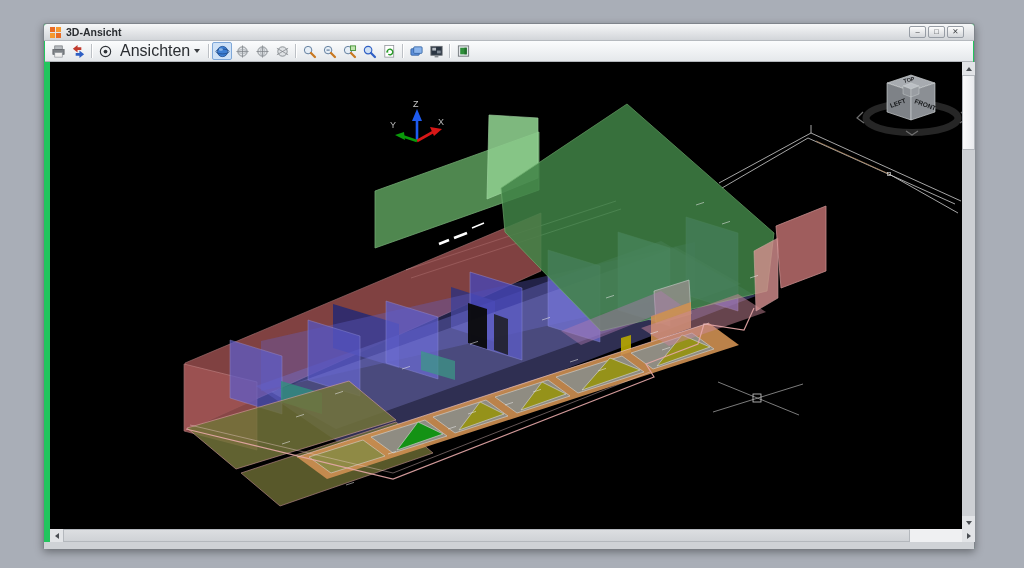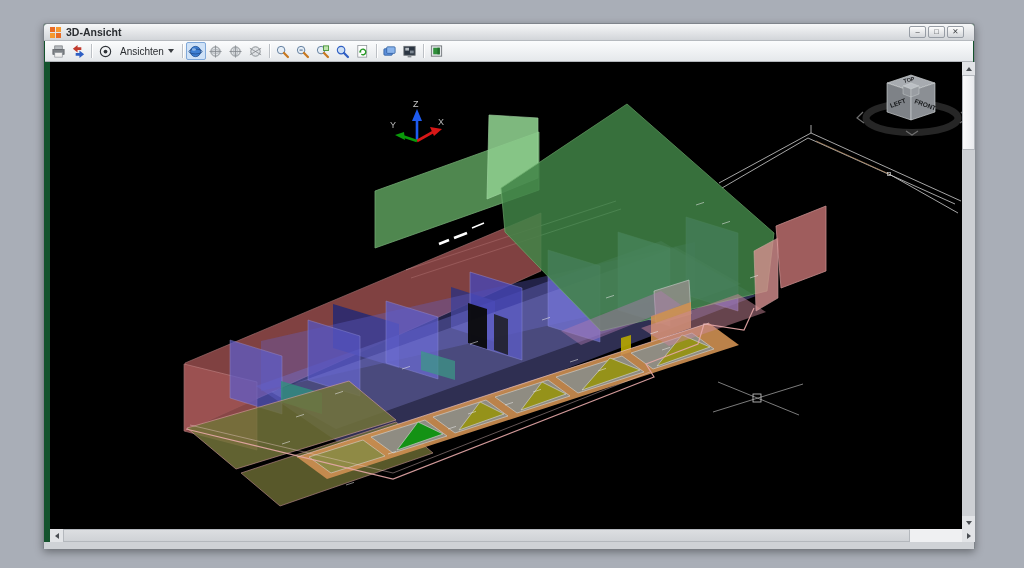--- a/index.html
+++ b/index.html
@@ -1,28 +1,28 @@
 <!DOCTYPE html>
 <html><head>
 <meta charset="utf-8">
 <style>
   html,body{margin:0;padding:0;}
   body{width:1024px;height:568px;background:#a9aeb7;font-family:"Liberation Sans",sans-serif;overflow:hidden;position:relative;}
-  .window{position:absolute;left:43px;top:23px;width:932px;height:526px;background:#14532d;border:1px solid #7f848b;border-radius:3px 3px 2px 2px;box-shadow:0 3px 9px rgba(0,0,0,.38);box-sizing:border-box;}
+  .window{position:absolute;left:43px;top:23px;width:932px;height:526px;background:#22c55e;border:1px solid #7f848b;border-radius:3px 3px 2px 2px;box-shadow:0 3px 9px rgba(0,0,0,.38);box-sizing:border-box;}
   .titlebar{position:absolute;left:0;top:0;width:100%;height:17px;background:linear-gradient(#f6f7f8,#d2d5d9);border-bottom:1px solid #b5b9be;border-radius:3px 3px 0 0;display:flex;align-items:center;padding:0 4px;box-sizing:border-box;}
   .applogo{width:11px;height:11px;display:grid;grid-template-columns:5px 5px;grid-template-rows:5px 5px;gap:1px;margin:0 5px 0 2px;}
   .applogo span{display:block;}
   .title{font-size:10.5px;font-weight:bold;color:#2a2d31;flex:1;}
   .winbtns{display:flex;gap:2px;margin-right:6px;}
   .winbtn{width:17px;height:12px;background:linear-gradient(#fdfdfd,#d3d6da);border:1px solid #979da5;border-radius:2px;font-size:7.5px;line-height:10px;text-align:center;color:#3a3d41;box-sizing:border-box;}
   .toolbar{position:absolute;left:1px;top:17px;width:calc(100% - 2px);height:21px;background:linear-gradient(#fbfcfd,#e5e8eb);border-bottom:1px solid #b2b6bb;display:flex;align-items:center;padding:0 3px;box-sizing:border-box;}
   .tb{width:20px;height:18px;border:1px solid transparent;background:transparent;padding:0;display:flex;align-items:center;justify-content:center;border-radius:2px;}
   .tb.active{background:#cfe2f7;border-color:#7fa8d9;}
   .tb svg{display:block;}
-  .views{display:flex;align-items:center;height:18px;border:1px solid transparent;background:transparent;padding:0 4px;font-size:10px;color:#2a2d31;gap:4px;border-radius:2px;}
+  .views{display:flex;align-items:center;height:18px;border:1px solid transparent;background:transparent;padding:0 4px;font-size:16px;color:#2a2d31;gap:4px;border-radius:2px;}
   .caret{width:0;height:0;border-left:3.5px solid transparent;border-right:3.5px solid transparent;border-top:4px solid #3a3d41;}
   .sep{width:1px;height:14px;background:#bcc0c5;margin:0 3px;box-shadow:1px 0 0 #ffffff;}
   .viewport{position:absolute;left:6px;top:38px;width:912px;height:467px;background:#000;}
   .vscroll{position:absolute;left:918px;top:38px;width:13px;height:467px;background:#cdd0d4;}
   .vthumb{position:absolute;left:0px;top:13px;width:13px;height:75px;background:linear-gradient(90deg,#fbfbfc,#e9ebee);border:1px solid #b4b8bd;box-sizing:border-box;}
   .hscroll{position:absolute;left:6px;top:505px;width:925px;height:13px;background:#eff0f2;}
   .hthumb{position:absolute;left:13px;top:0;width:847px;height:13px;background:linear-gradient(#dcdee1,#cfd2d6);border:1px solid #b4b8bd;box-sizing:border-box;}
   .sbtn{position:absolute;width:13px;height:13px;background:#e2e4e7;display:flex;align-items:center;justify-content:center;}
   .tri-up{width:0;height:0;border-left:3px solid transparent;border-right:3px solid transparent;border-bottom:4px solid #4a4e53;}
   .tri-down{width:0;height:0;border-left:3px solid transparent;border-right:3px solid transparent;border-top:4px solid #4a4e53;}

